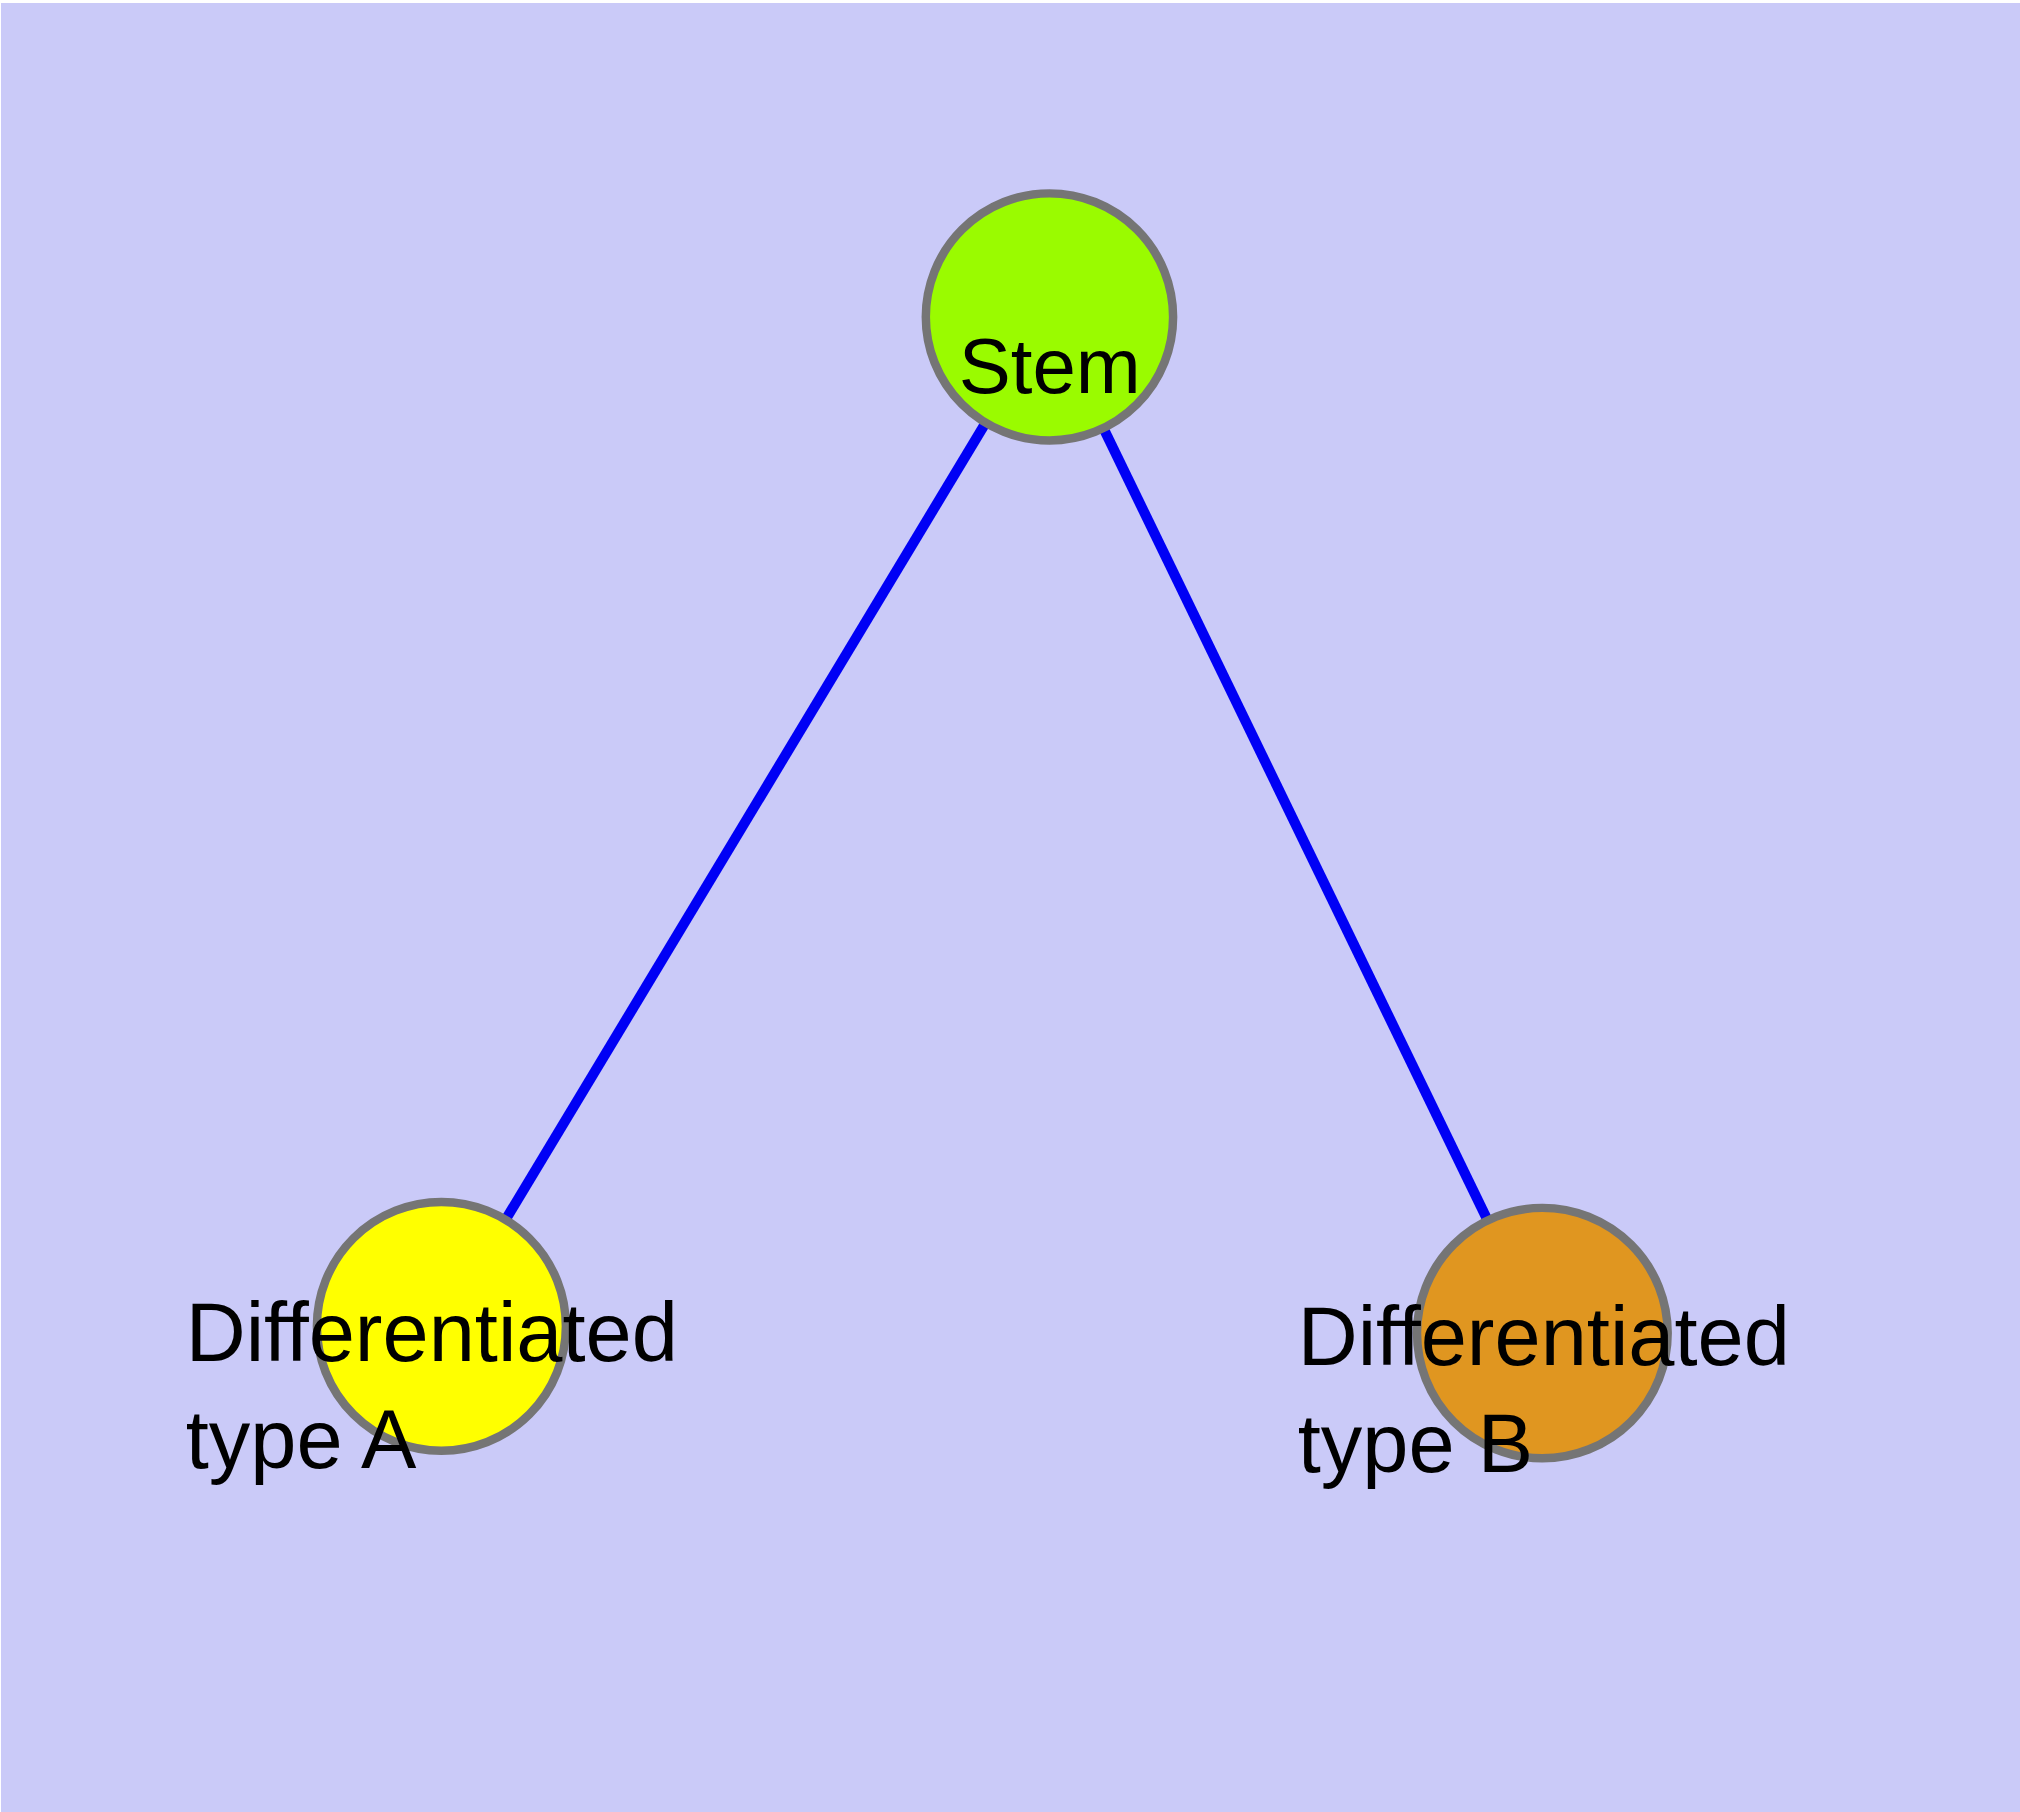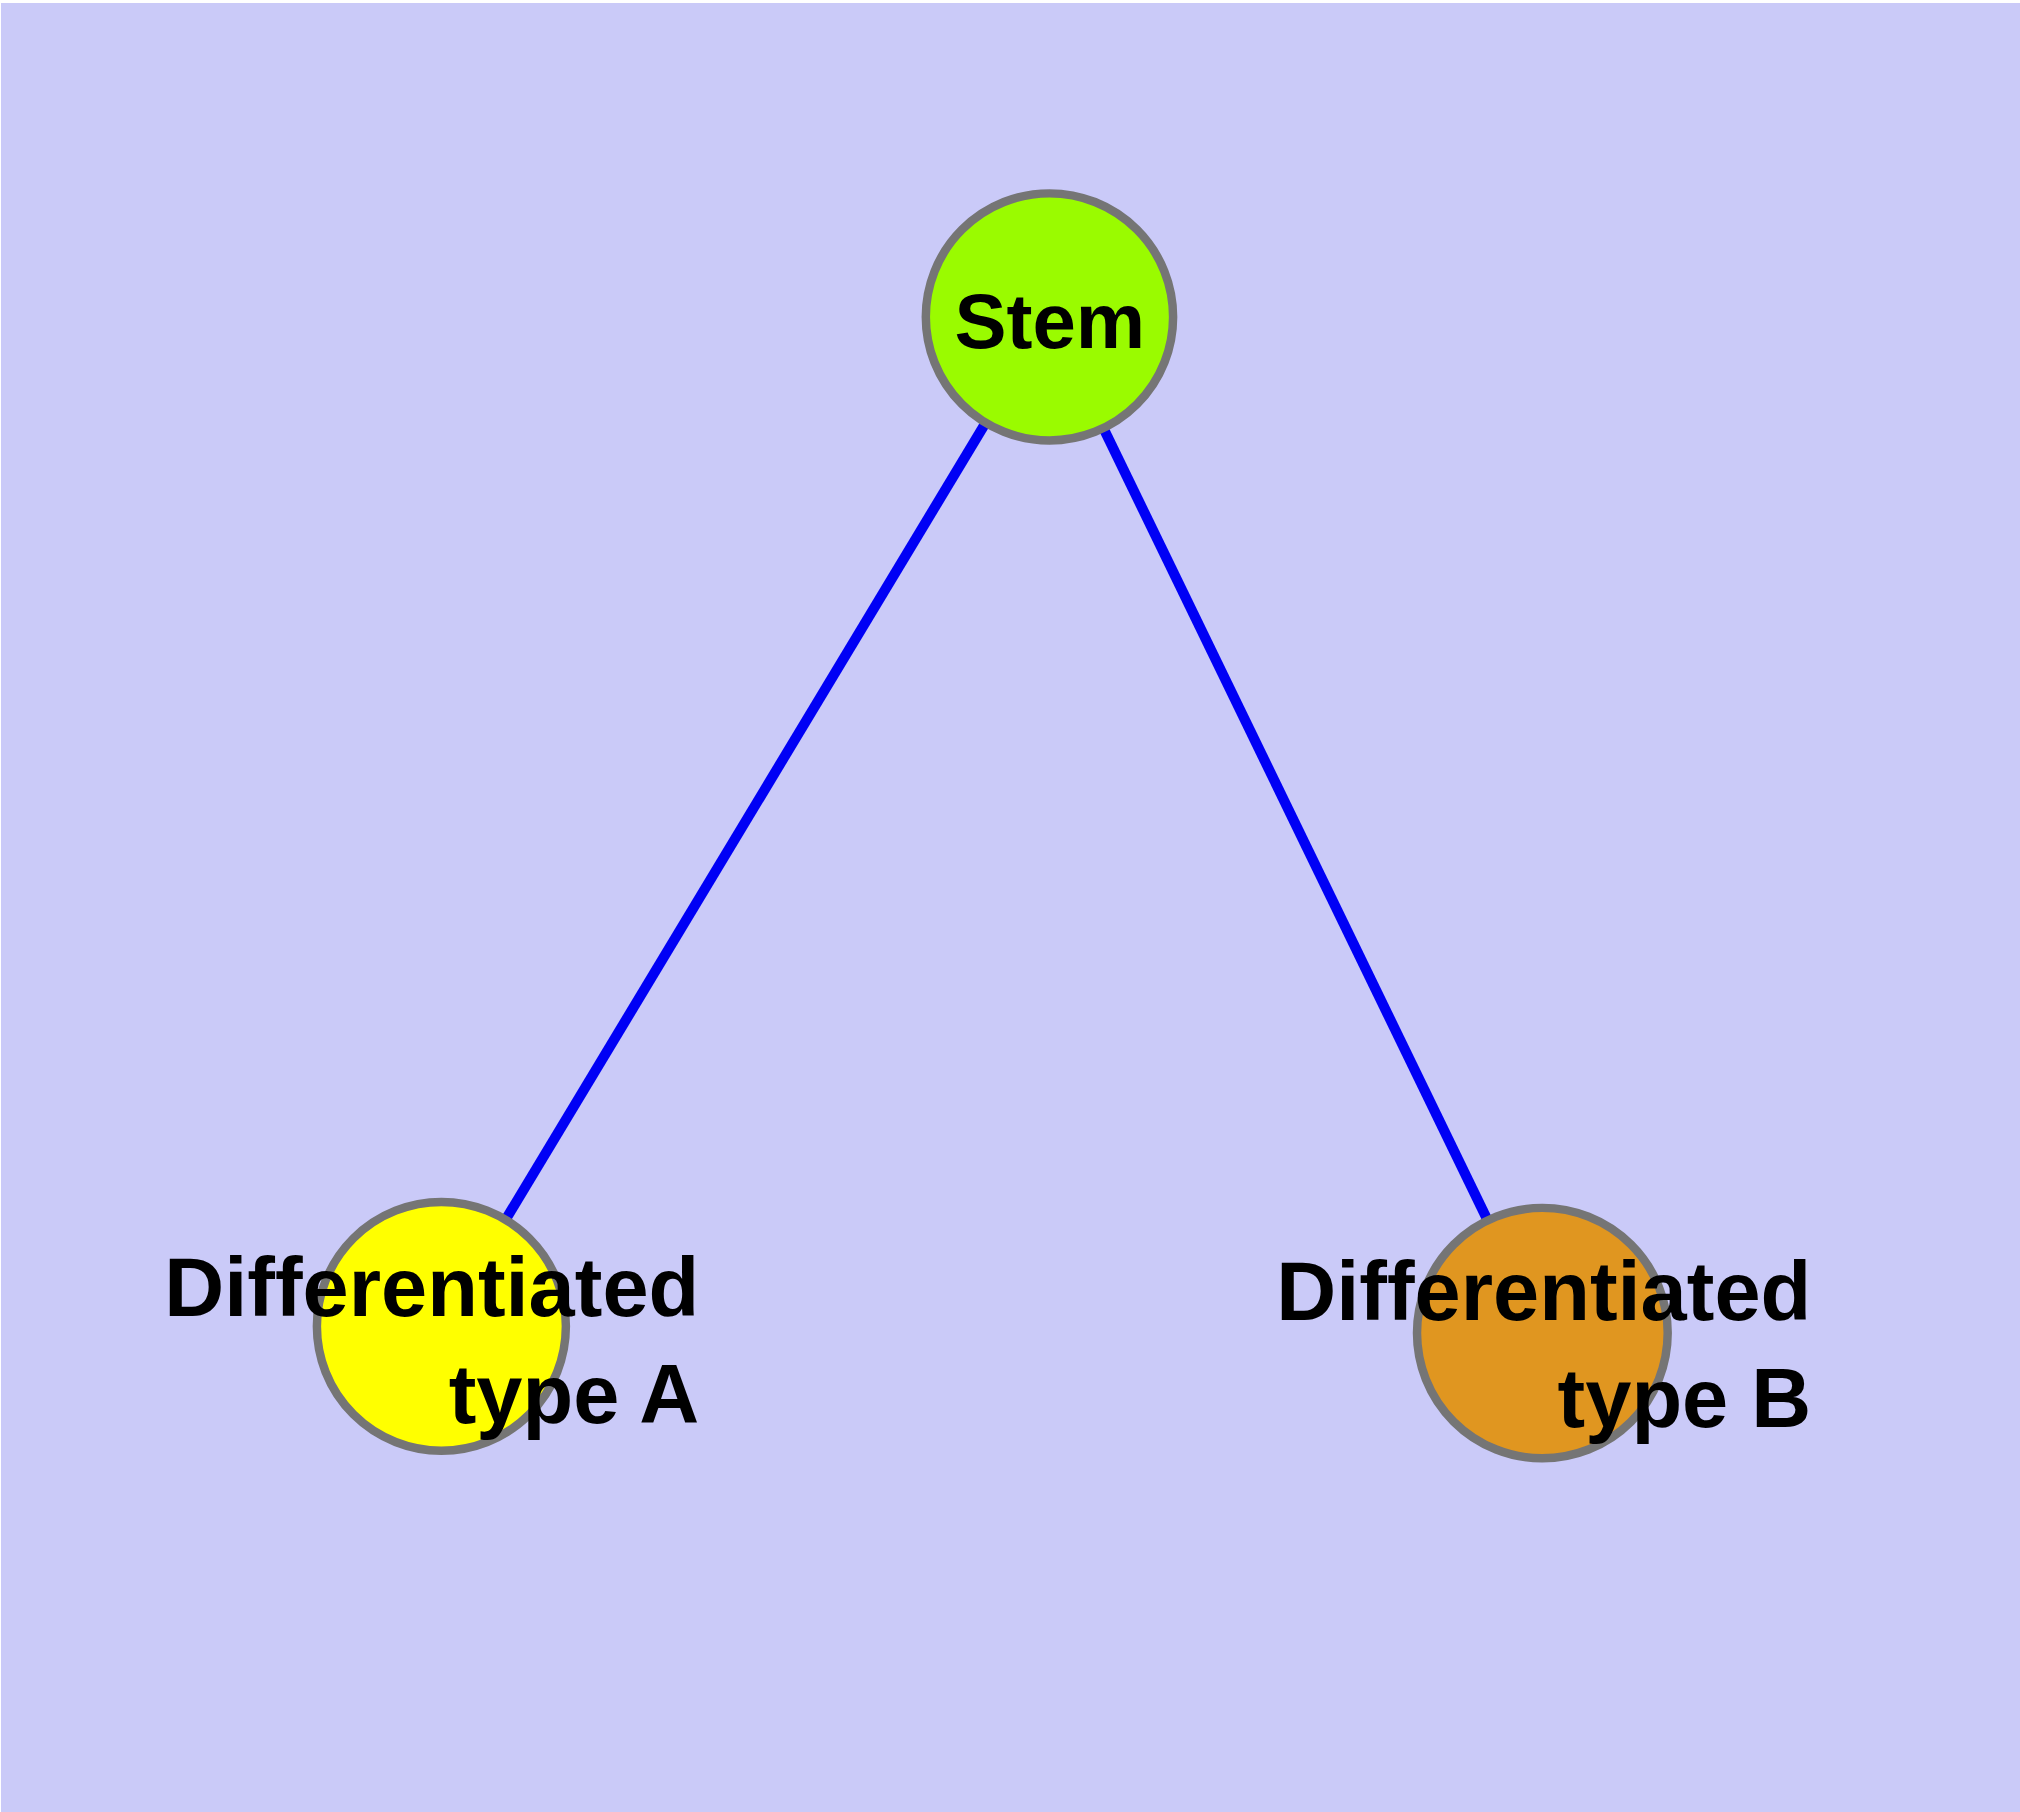--- a/index.html
+++ b/index.html
@@ -28,25 +28,26 @@
   .edge {
     stroke-width: 12;
     stroke-linecap: butt;
   }
   .node {
     stroke-width: 10;
   }
   .label {
     position: absolute;
     transform: translate(-50%, -50%);
-    text-align: right;
+    text-align: left;
     font-family: "Liberation Sans", sans-serif;
-    font-weight: bold;
+    font-weight: normal;
     color: #000000;
     white-space: pre-line;
+    margin-top: 45px;
   }
   .label-stem {
     left: 1049px;
     top: 319px;
     font-size: 78px;
     line-height: 1.2;
   }
   .label-a {
     left: 431px;
     top: 1339px;

